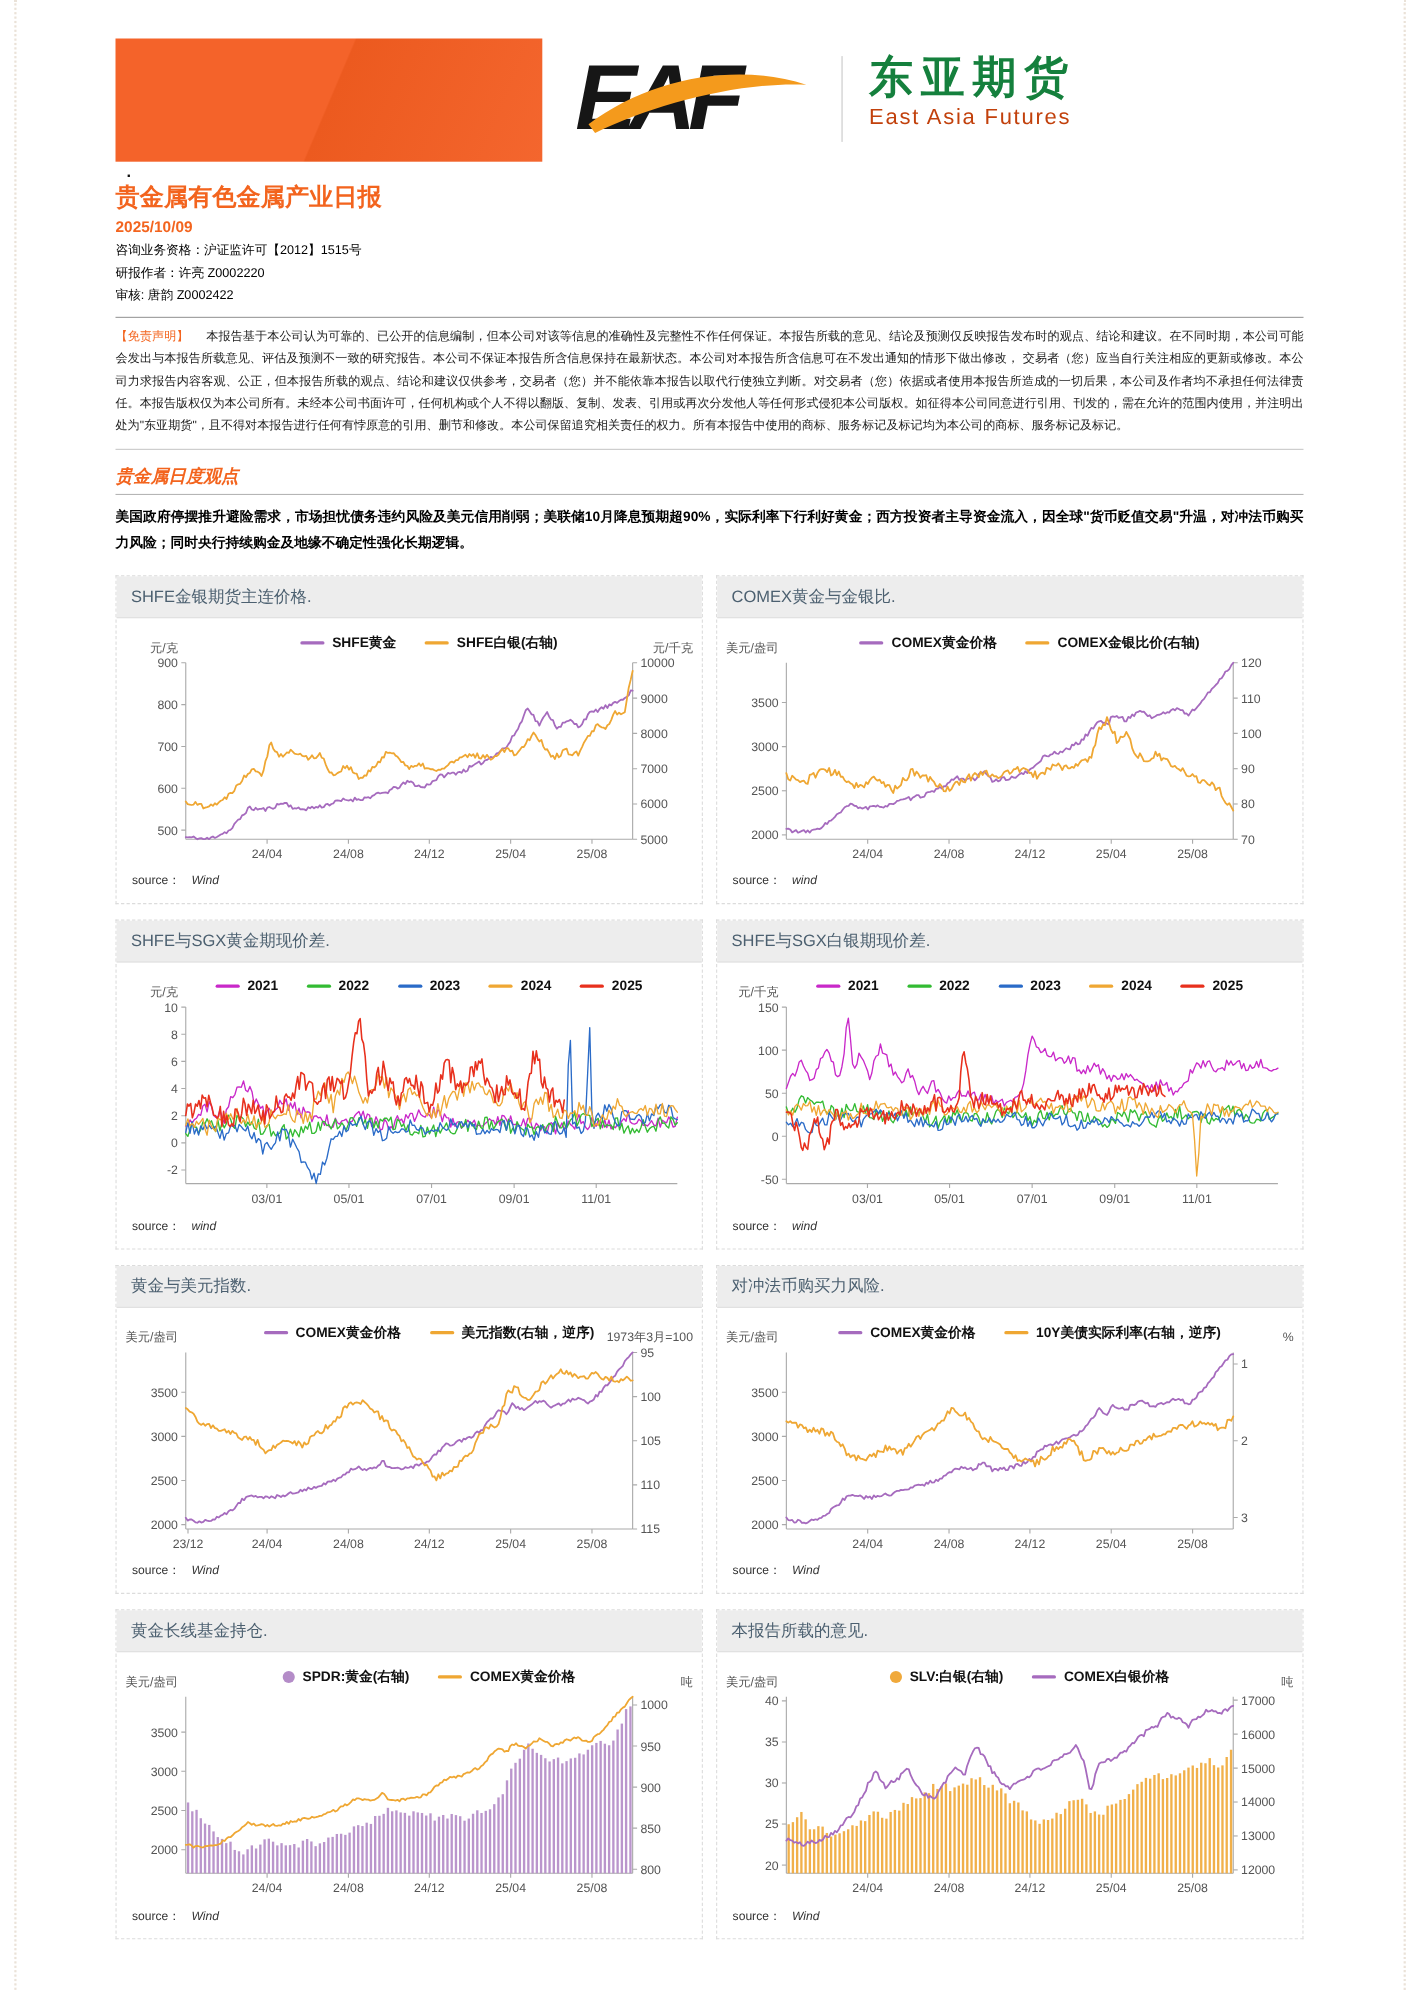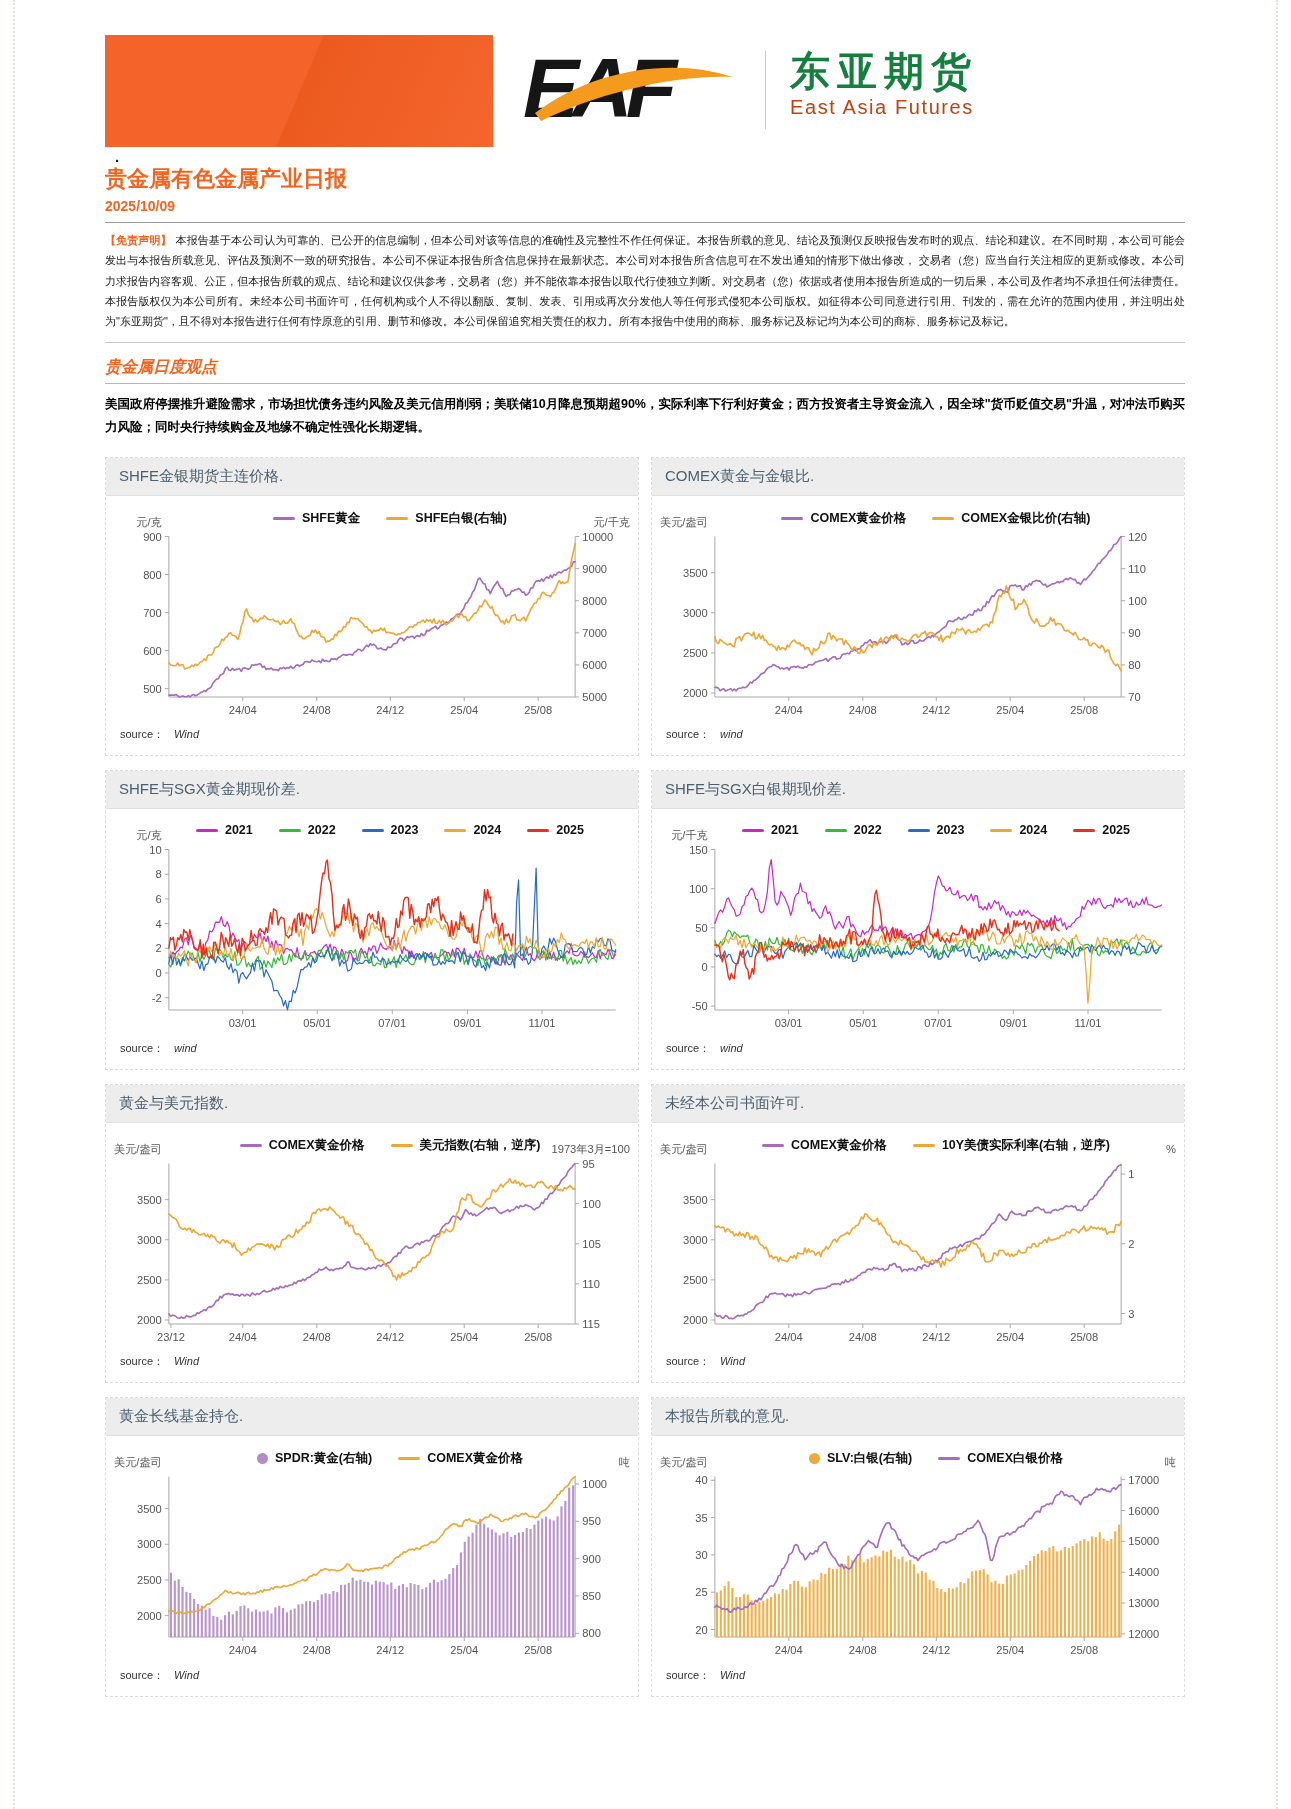--- a/index.html
+++ b/index.html
@@ -22,21 +22,21 @@
   .dot-mark{font-size:15px;font-weight:700;margin:2px 0 0 10px;line-height:1;}
 
   .title-row{text-align:left;margin-top:0px;}
   .report-title{color:#F3641E;font-size:22px;font-weight:700;}
   .report-date{color:#F3641E;font-size:14px;font-weight:700;margin-top:4px;}
 
   .meta{font-size:11.5px;line-height:1.8;margin-top:4px;color:#000;}
 
   .disclaimer{border-top:1px solid #9a9a9a;border-bottom:1px solid #c9c9c9;margin-top:8px;
     padding:7px 0 10px;font-size:11px;line-height:1.85;text-align:justify;color:#1a1a1a;}
-  .disc-tag{color:#F3641E;font-weight:700;margin-right:4px;}
+  .disc-tag{color:#F3641E;font-weight:400;margin-right:16px;}
 
   .vp-head{color:#F3641E;font-weight:700;font-size:16px;margin-top:14px;padding-bottom:5px;
     border-bottom:1px solid #b5b5b5;font-style:italic;}
   .vp-text{font-size:12.5px;font-weight:600;line-height:1.85;margin-top:9px;text-align:justify;color:#000;}
 
   
   .charts{display:grid;grid-template-columns:1fr 1fr;gap:14px 12px;margin-top:18px;}
   .panel{border:1px dashed #DCDCDC;background:#fff;}
   .phead{background:#EDEDED;border-bottom:1px solid #DFDFDF;padding:9px 13px;font-size:15px;color:#4C6070;}
   .pbody{position:relative;padding:6px 6px 0;}
@@ -72,20 +72,25 @@
     </div>
   </div>
 
   <div class="dot-mark">.</div>
 
   <div class="title-row">
     <div class="report-title">贵金属有色金属产业日报</div>
     <div class="report-date">2025/10/09</div>
   </div>
 
+  <div class="meta">
+    <div>咨询业务资格：沪证监许可【2012】1515号</div>
+    <div>研报作者：许亮 Z0002220</div>
+    <div>审核: 唐韵 Z0002422</div>
+  </div>
 
   <div class="disclaimer">
     <span class="disc-tag">【免责声明】</span><span>本报告基于本公司认为可靠的、已公开的信息编制，但本公司对该等信息的准确性及完整性不作任何保证。本报告所载的意见、结论及预测仅反映报告发布时的观点、结论和建议。在不同时期，本公司可能会发出与本报告所载意见、评估及预测不一致的研究报告。本公司不保证本报告所含信息保持在最新状态。本公司对本报告所含信息可在不发出通知的情形下做出修改， 交易者（您）应当自行关注相应的更新或修改。本公司力求报告内容客观、公正，但本报告所载的观点、结论和建议仅供参考，交易者（您）并不能依靠本报告以取代行使独立判断。对交易者（您）依据或者使用本报告所造成的一切后果，本公司及作者均不承担任何法律责任。本报告版权仅为本公司所有。未经本公司书面许可，任何机构或个人不得以翻版、复制、发表、引用或再次分发他人等任何形式侵犯本公司版权。如征得本公司同意进行引用、刊发的，需在允许的范围内使用，并注明出处为"东亚期货"，且不得对本报告进行任何有悖原意的引用、删节和修改。本公司保留追究相关责任的权力。所有本报告中使用的商标、服务标记及标记均为本公司的商标、服务标记及标记。</span>
   </div>
 
   <div class="vp-head">贵金属日度观点</div>
   <div class="vp-text">美国政府停摆推升避险需求，市场担忧债务违约风险及美元信用削弱；美联储10月降息预期超90%，实际利率下行利好黄金；西方投资者主导资金流入，因全球"货币贬值交易"升温，对冲法币购买力风险；同时央行持续购金及地缘不确定性强化长期逻辑。</div>
 
   <div class="charts">
       <section class="panel">
@@ -369,21 +374,21 @@
             <text x="346.8" y="209" text-anchor="middle">25/04</text>
             <line x1="419.6" y1="192" x2="419.6" y2="196" stroke="#aaa"></line>
             <text x="419.6" y="209" text-anchor="middle">25/08</text>
             <polyline points="56.0,182.0 57.7,184.5 59.5,183.4 61.2,183.5 63.0,184.6 64.7,186.1 66.4,186.4 68.2,185.1 69.9,186.2 71.7,185.7 73.4,183.8 75.1,184.5 76.9,185.0 78.6,184.8 80.3,183.5 82.1,183.6 83.8,181.0 85.6,181.7 87.3,180.0 89.0,179.4 90.8,177.7 92.5,178.8 94.3,176.1 96.0,174.9 97.7,175.4 99.5,174.0 101.2,171.5 103.0,168.6 104.7,168.9 106.4,164.8 108.2,166.2 109.9,163.5 111.7,162.7 113.4,162.3 115.1,162.0 116.9,163.1 118.6,162.3 120.3,163.7 122.1,163.3 123.8,163.2 125.6,164.5 127.3,162.8 129.0,163.0 130.8,164.4 132.5,162.7 134.3,163.5 136.0,164.5 137.7,161.6 139.5,162.3 141.2,163.4 143.0,161.9 144.7,162.8 146.4,161.6 148.2,160.0 149.9,159.0 151.7,160.4 153.4,160.2 155.1,159.6 156.9,159.2 158.6,156.9 160.3,158.2 162.1,156.5 163.8,157.5 165.6,154.9 167.3,156.0 169.0,156.2 170.8,154.3 172.5,155.2 174.3,154.0 176.0,153.6 177.7,153.4 179.5,151.0 181.2,152.2 183.0,149.6 184.7,149.3 186.4,149.5 188.2,147.8 189.9,149.2 191.7,146.9 193.4,146.1 195.1,145.7 196.9,143.4 198.6,143.3 200.3,141.3 202.1,141.2 203.8,137.9 205.6,138.9 207.3,138.5 209.0,137.6 210.8,136.0 212.5,137.8 214.3,139.3 216.0,138.2 217.7,139.5 219.5,138.1 221.2,137.3 223.0,137.9 224.7,136.8 226.4,137.4 228.2,135.3 229.9,134.4 231.7,131.0 233.4,131.1 235.1,135.7 236.9,136.4 238.6,136.5 240.3,137.5 242.1,137.5 243.8,137.4 245.6,137.0 247.3,137.6 249.0,138.7 250.8,138.2 252.5,136.7 254.3,137.3 256.0,137.0 257.7,135.9 259.5,137.6 261.2,134.7 263.0,134.2 264.7,135.3 266.4,133.7 268.2,132.7 269.9,133.5 271.7,131.6 273.4,131.6 275.1,129.8 276.9,126.8 278.6,125.3 280.3,125.5 282.1,121.7 283.8,122.4 285.6,118.9 287.3,117.4 289.0,115.4 290.8,115.8 292.5,117.3 294.3,117.1 296.0,116.4 297.7,114.4 299.5,112.9 301.2,112.3 303.0,114.0 304.7,111.1 306.4,111.8 308.2,110.1 309.9,109.5 311.7,110.4 313.4,109.2 315.1,106.2 316.9,104.7 318.6,105.8 320.3,103.5 322.1,103.5 323.8,99.3 325.6,96.4 327.3,94.9 329.0,93.0 330.8,93.1 332.5,91.0 334.3,87.4 336.0,85.7 337.7,86.3 339.5,86.3 341.2,87.1 343.0,89.3 344.7,87.1 346.4,83.1 348.2,79.3 349.9,81.1 351.7,83.8 353.4,82.6 355.1,84.9 356.9,83.7 358.6,85.6 360.3,84.5 362.1,83.1 363.8,81.9 365.6,80.6 367.3,79.1 369.0,77.4 370.8,79.2 372.5,77.6 374.3,78.2 376.0,77.1 377.7,78.1 379.5,80.5 381.2,82.0 383.0,83.4 384.7,82.1 386.4,81.4 388.2,80.4 389.9,79.6 391.7,81.5 393.4,79.7 395.1,79.8 396.9,78.0 398.6,76.1 400.3,78.1 402.1,75.3 403.8,76.3 405.6,76.0 407.3,74.5 409.0,75.3 410.8,76.1 412.5,76.6 414.3,78.5 416.0,79.7 417.7,78.0 419.5,77.4 421.2,76.1 423.0,72.1 424.7,73.4 426.4,69.0 428.2,69.2 429.9,65.7 431.7,63.3 433.4,63.4 435.1,61.2 436.9,58.9 438.6,55.9 440.3,54.9 442.1,51.1 443.8,49.1 445.6,47.5 447.3,45.9 449.0,41.7 450.8,39.6 452.5,38.1 454.3,35.7 456.0,34.0" fill="none" stroke="#A66BBE" stroke-width="1.6" stroke-linejoin="round" stroke-linecap="round"></polyline>
             <polyline points="56.0,83.7 57.7,84.9 59.5,87.0 61.2,87.6 63.0,88.8 64.7,91.7 66.4,95.9 68.2,97.8 69.9,98.8 71.7,97.5 73.4,99.6 75.1,98.1 76.9,97.9 78.6,101.7 80.3,99.2 82.1,101.7 83.8,102.2 85.6,104.1 87.3,104.1 89.0,103.5 90.8,102.7 92.5,105.7 94.3,104.1 96.0,107.0 97.7,104.2 99.5,105.9 101.2,106.4 103.0,110.2 104.7,111.3 106.4,112.4 108.2,109.6 109.9,109.2 111.7,112.0 113.4,109.6 115.1,112.3 116.9,112.3 118.6,116.7 120.3,112.2 122.1,118.0 123.8,119.8 125.6,121.0 127.3,124.3 129.0,122.5 130.8,121.4 132.5,121.4 134.3,117.3 136.0,119.5 137.7,116.7 139.5,115.8 141.2,114.6 143.0,113.0 144.7,113.4 146.4,113.1 148.2,113.4 149.9,114.2 151.7,115.5 153.4,113.3 155.1,117.2 156.9,113.4 158.6,115.5 160.3,119.1 162.1,114.5 163.8,116.4 165.6,115.5 167.3,109.6 169.0,108.6 170.8,108.3 172.5,105.6 174.3,104.3 176.0,106.2 177.7,106.3 179.5,104.6 181.2,98.9 183.0,102.2 184.7,99.5 186.4,98.8 188.2,95.5 189.9,95.8 191.7,91.5 193.4,92.6 195.1,91.3 196.9,83.7 198.6,82.1 200.3,83.4 202.1,79.6 203.8,78.6 205.6,80.7 207.3,79.0 209.0,78.6 210.8,79.0 212.5,80.2 214.3,76.7 216.0,78.3 217.7,79.8 219.5,81.8 221.2,84.3 223.0,85.1 224.7,87.7 226.4,86.8 228.2,86.8 229.9,93.8 231.7,90.9 233.4,95.7 235.1,94.7 236.9,95.3 238.6,101.6 240.3,103.9 242.1,103.1 243.8,103.8 245.6,107.2 247.3,108.7 249.0,113.5 250.8,112.3 252.5,114.8 254.3,119.5 256.0,118.7 257.7,123.0 259.5,127.0 261.2,127.9 263.0,129.8 264.7,128.9 266.4,129.5 268.2,132.4 269.9,135.2 271.7,134.4 273.4,137.6 275.1,139.6 276.9,145.2 278.6,144.9 280.3,148.5 282.1,143.0 283.8,146.7 285.6,141.5 287.3,144.2 289.0,142.4 290.8,142.0 292.5,139.7 294.3,140.4 296.0,136.4 297.7,136.7 299.5,136.2 301.2,130.8 303.0,131.2 304.7,128.0 306.4,126.4 308.2,126.8 309.9,124.6 311.7,124.1 313.4,121.4 315.1,115.2 316.9,111.4 318.6,107.1 320.3,106.2 322.1,106.0 323.8,101.1 325.6,101.1 327.3,102.2 329.0,98.5 330.8,100.0 332.5,101.2 334.3,100.3 336.0,98.0 337.7,91.9 339.5,82.9 341.2,81.1 343.0,71.1 344.7,67.9 346.4,69.4 348.2,70.0 349.9,64.1 351.7,64.9 353.4,65.2 355.1,71.5 356.9,73.3 358.6,74.4 360.3,74.6 362.1,76.4 363.8,76.4 365.6,74.4 367.3,71.9 369.0,69.1 370.8,68.9 372.5,67.6 374.3,60.9 376.0,59.7 377.7,62.0 379.5,60.1 381.2,57.2 383.0,54.3 384.7,57.3 386.4,55.0 388.2,53.2 389.9,52.1 391.7,49.0 393.4,52.4 395.1,53.2 396.9,50.4 398.6,53.6 400.3,51.9 402.1,55.7 403.8,53.2 405.6,54.8 407.3,57.0 409.0,55.7 410.8,55.6 412.5,55.2 414.3,57.4 416.0,57.4 417.7,54.7 419.5,52.2 421.2,52.9 423.0,51.5 424.7,53.1 426.4,55.7 428.2,57.7 429.9,58.3 431.7,55.8 433.4,56.7 435.1,59.2 436.9,55.6 438.6,59.7 440.3,60.2 442.1,59.5 443.8,60.7 445.6,57.8 447.3,59.0 449.0,57.5 450.8,55.6 452.5,57.2 454.3,59.3 456.0,58.9" fill="none" stroke="#EFA733" stroke-width="1.6" stroke-linejoin="round" stroke-linecap="round"></polyline>
           </svg>
         </div>
         <div class="psrc"><span>source：</span><i>Wind</i></div>
       </section>
       <section class="panel">
-        <div class="phead"><span>未经本公司书面许可.</span></div>
+        <div class="phead"><span>对冲法币购买力风险.</span></div>
         <div class="pbody">
           <div class="legend">
             <span class="lg-item">
               <span class="mk-line" style="background: rgb(166, 107, 190);"></span>
               <span class="lg-label">COMEX黄金价格</span>
             </span>
             <span class="lg-item">
               <span class="mk-line" style="background: rgb(239, 167, 51);"></span>
               <span class="lg-label">10Y美债实际利率(右轴，逆序)</span>
             </span>

